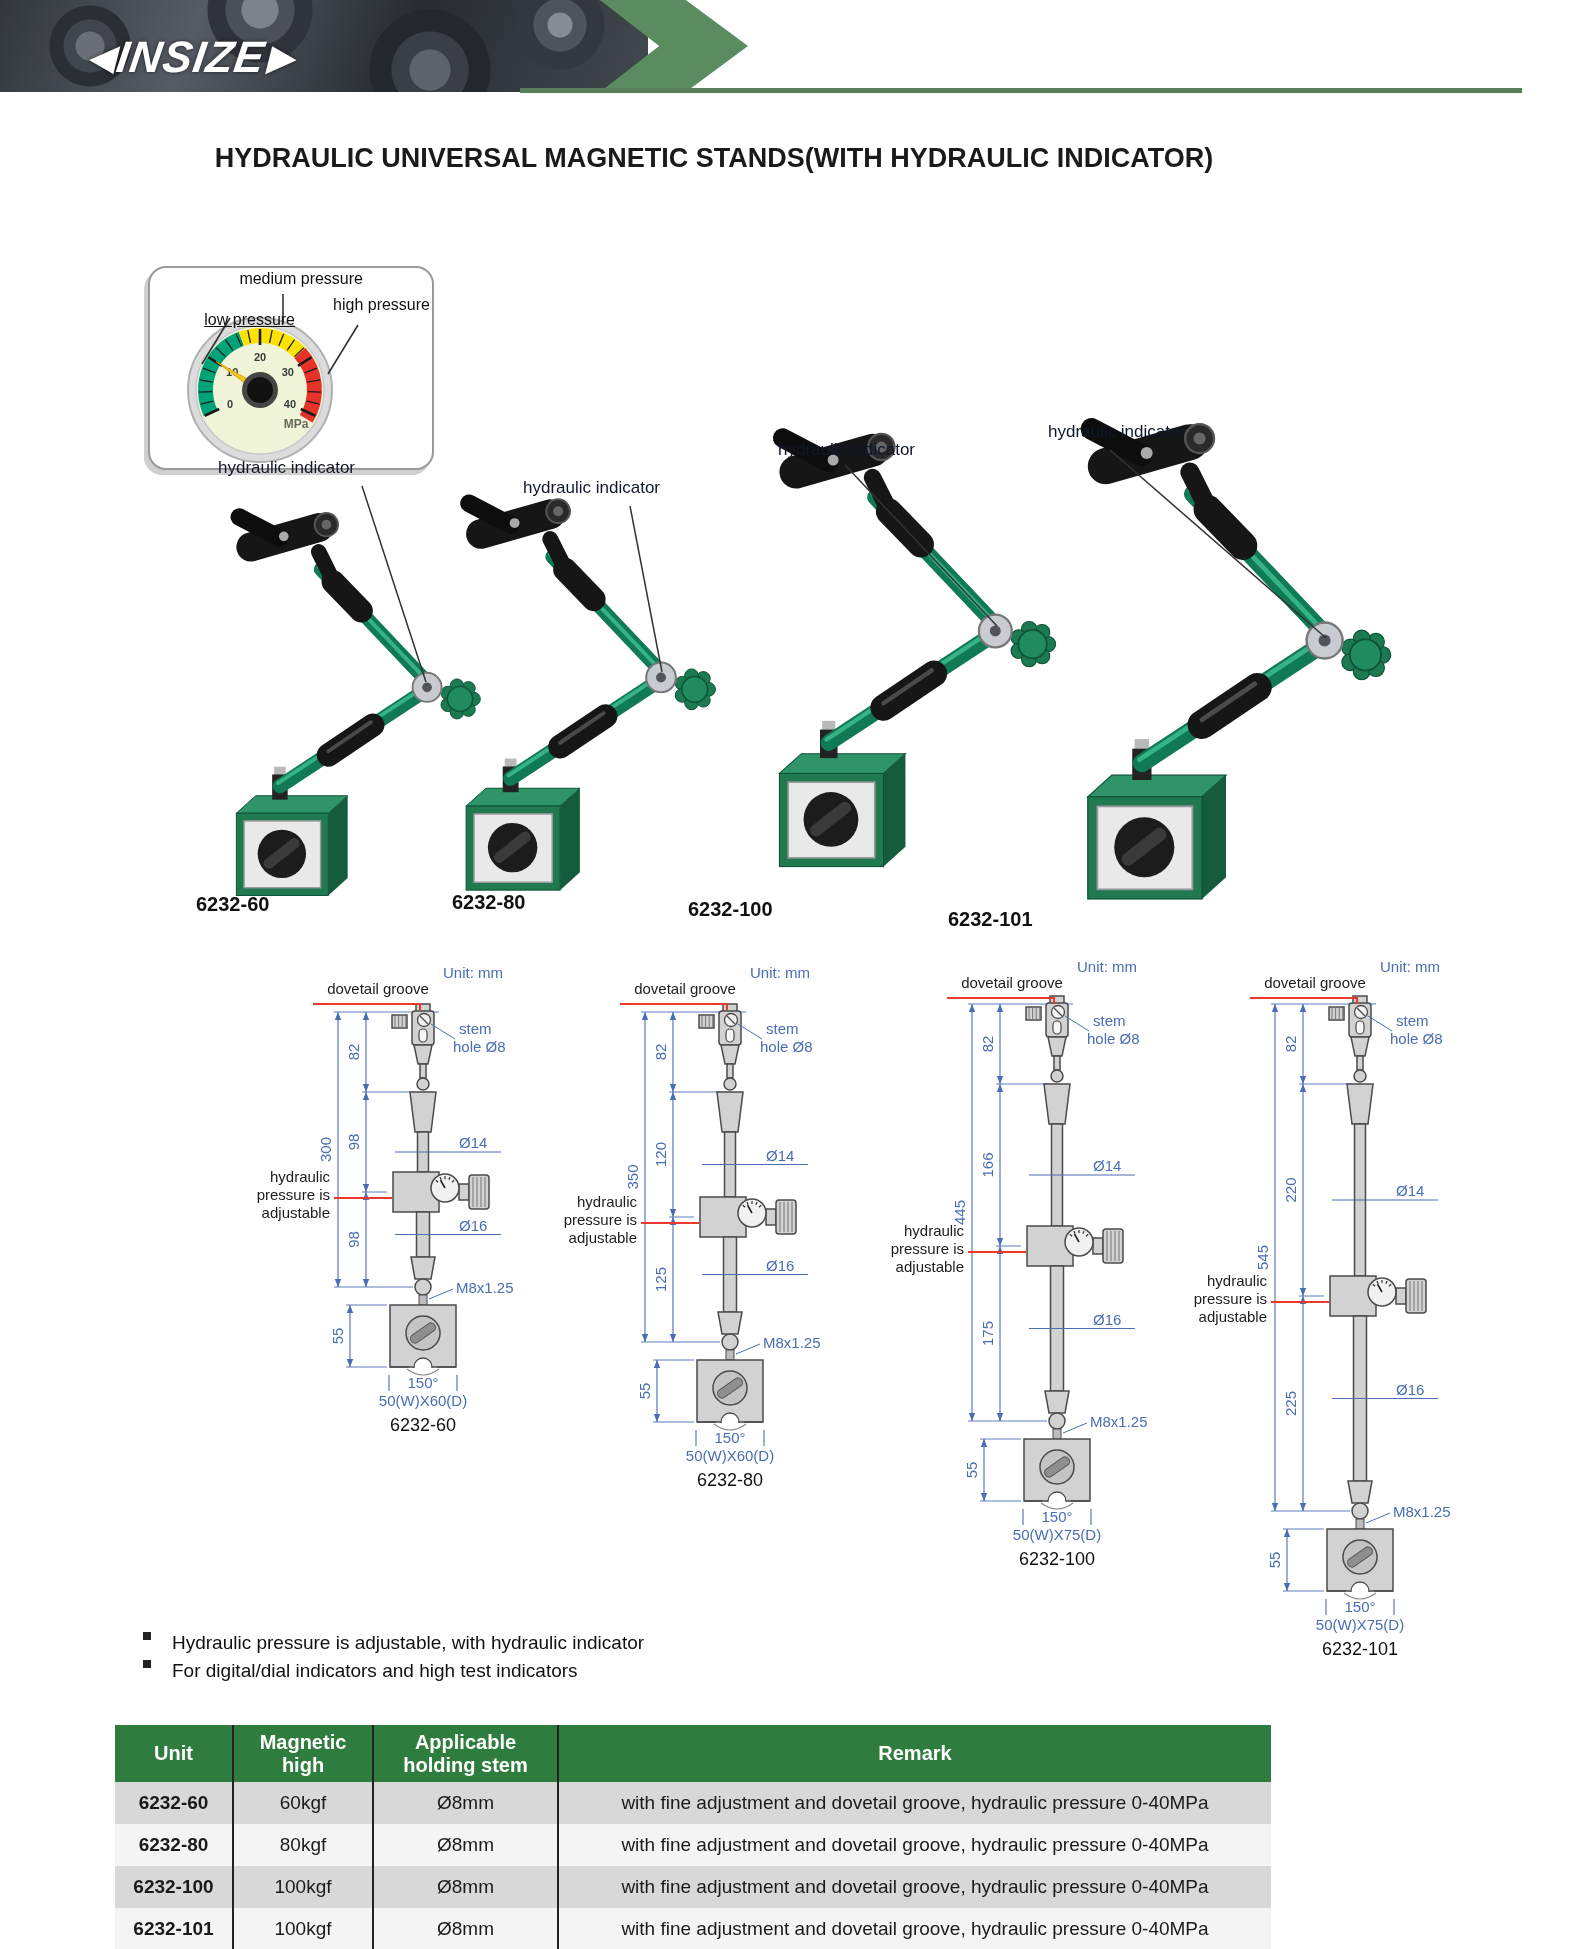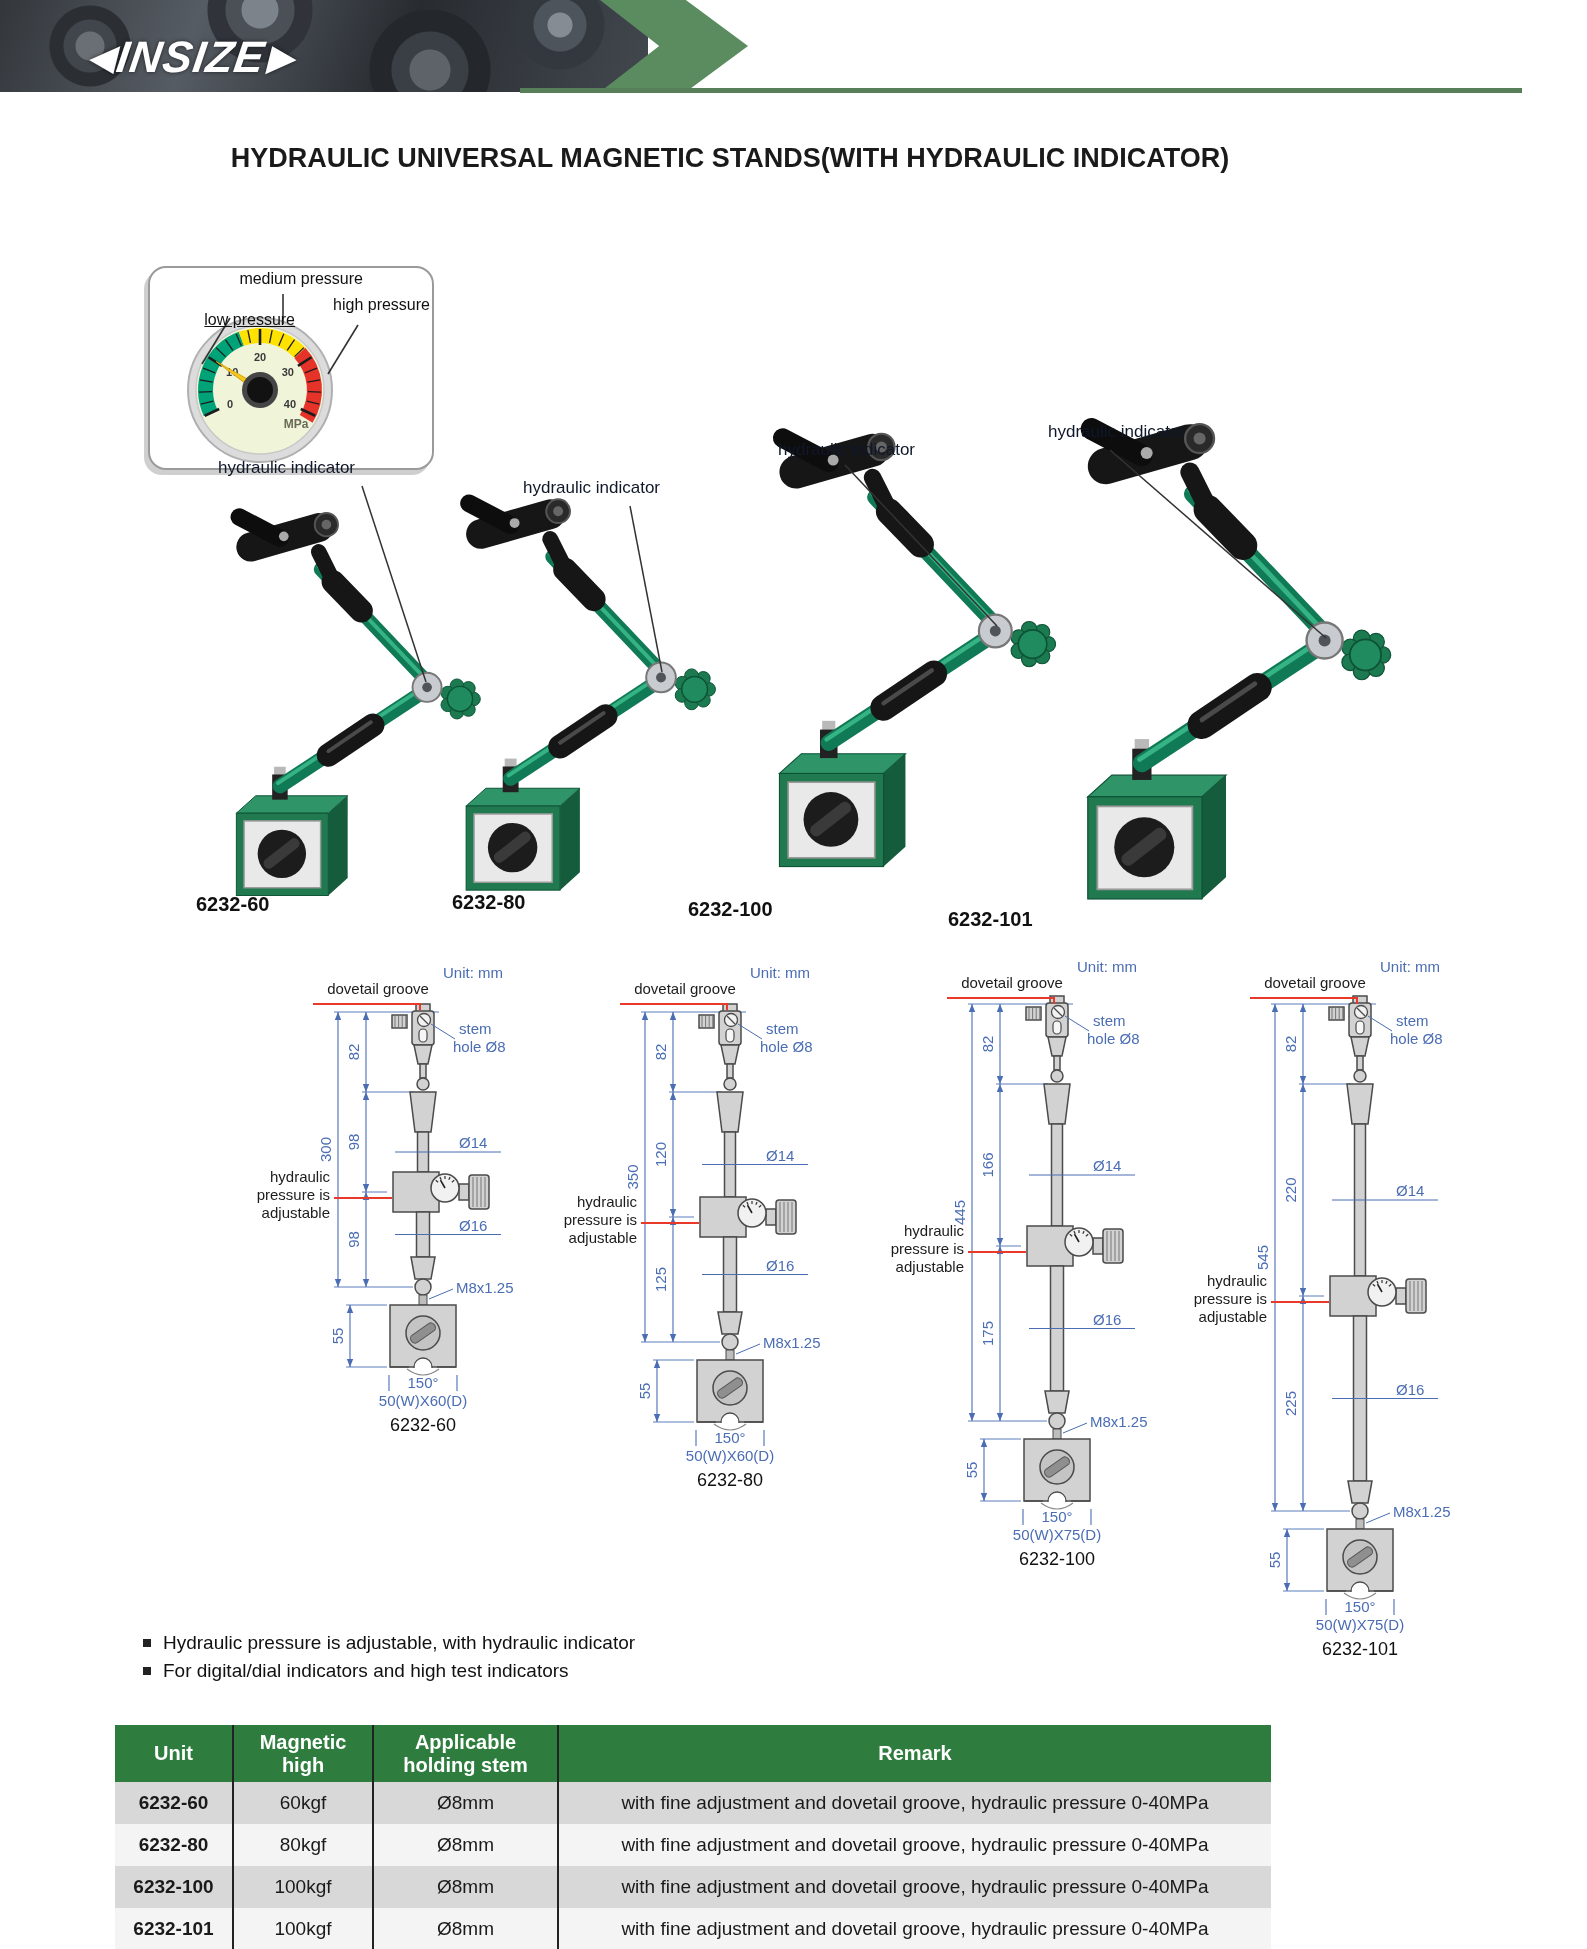--- a/index.html
+++ b/index.html
@@ -15,39 +15,39 @@
       linear-gradient(110deg,#33373c 0%,#565c63 30%,#282c31 62%,#43484f 100%);}
   .banner-chevron{position:absolute;left:600px;top:0;width:148px;height:92px;background:#5b8c60;
     clip-path:polygon(0 0,58% 0,100% 50%,58% 100%,0 100%,40% 50%);}
   .banner-line{position:absolute;left:520px;top:88px;width:1002px;height:5px;background:#567f5a;}
   .brand{position:absolute;left:88px;top:28px;height:58px;display:flex;align-items:center;
     color:#fff;font-style:italic;font-weight:bold;letter-spacing:1px;
     text-shadow:0 0 4px rgba(0,0,0,.6);}
   .brand .arrow{font-size:34px;line-height:1;}
   .brand .word{font-size:44px;transform:skewX(-8deg);margin:0 2px;}
   
-  .page-title{position:absolute;left:140px;top:143px;width:1180px;text-align:center;
+  .page-title{position:absolute;left:124px;top:143px;width:1180px;text-align:center;
     font-size:27px;font-weight:bold;color:#1a1a1a;}
   
   .gauge-panel{position:absolute;left:148px;top:266px;width:282px;height:200px;background:#fff;
     border:2px solid #9a9a9a;border-radius:18px;box-shadow:-4px 5px 0 #cfcfcf;}
   .gauge-panel svg{position:absolute;left:0;top:0;}
   .g-label{position:absolute;font-size:16px;color:#111;text-align:right;}
   
   .product{position:absolute;}
   .hi-label{position:absolute;font-size:17px;color:#0f172a;white-space:nowrap;}
   .pcode{position:absolute;font-size:20px;font-weight:bold;color:#111;white-space:nowrap;}
   
   .diagram{position:absolute;}
   svg text.dim{fill:#4a6db4;font-size:15px;font-family:"Liberation Sans",sans-serif;}
   svg text.blk{fill:#1c1c1c;font-size:15px;font-family:"Liberation Sans",sans-serif;}
   svg text.cap{fill:#111;font-size:18px;font-family:"Liberation Sans",sans-serif;}
   svg text.unit{fill:#4a6db4;font-size:15px;font-family:"Liberation Sans",sans-serif;}
   
-  .bullet{position:absolute;display:flex;align-items:center;gap:12px;font-size:19px;color:#111;}
+  .bullet{position:absolute;display:flex;gap:21px;font-size:19px;color:#111;}
   .bullet .sq{width:8px;height:8px;background:#222;flex:0 0 auto;}
   
   table.spec{position:absolute;left:115px;top:1725px;width:1156px;border-collapse:collapse;
     font-size:19px;table-layout:fixed;}
   table.spec th{background:#2f7d3e;color:#fff;font-weight:bold;font-size:20px;height:57px;
     vertical-align:middle;padding:0 6px;}
   table.spec td{height:42px;text-align:center;vertical-align:middle;padding:0 6px;color:#1a1a1a;}
   table.spec tr.odd td{background:#d8d8d8;}
   table.spec tr.even td{background:#f4f4f4;}
   table.spec .c2,table.spec .c3,table.spec .c4{border-left:2px solid #222;}

